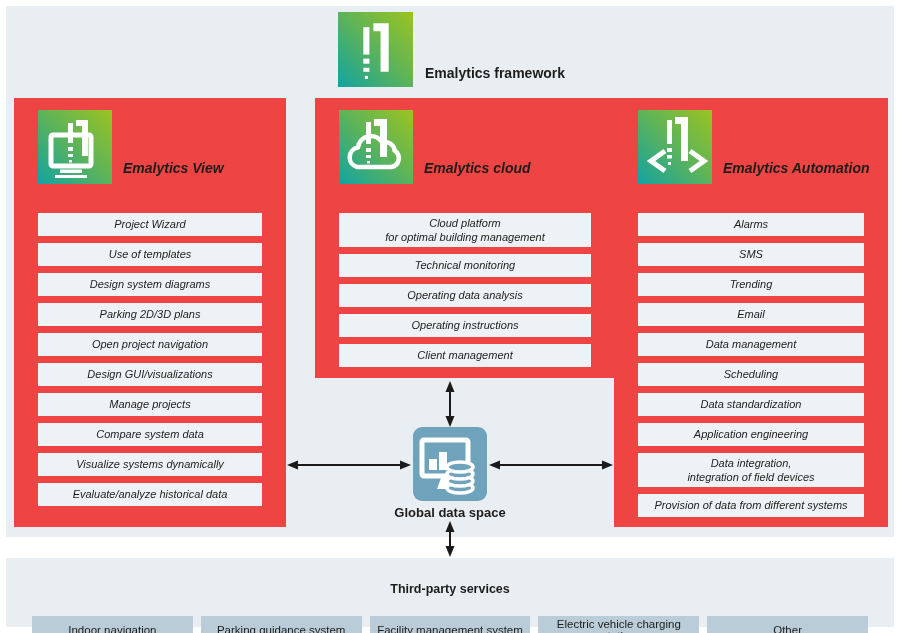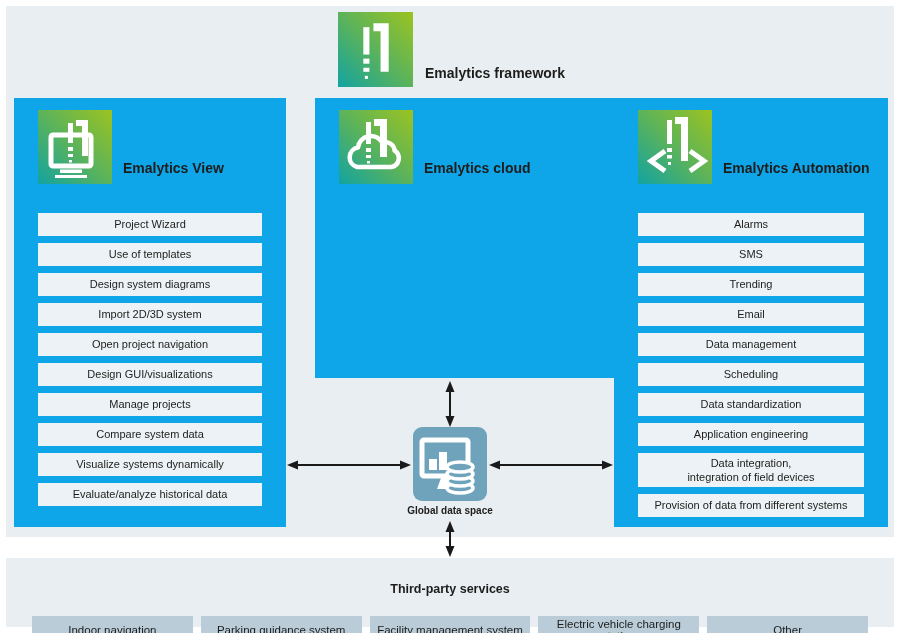--- a/index.html
+++ b/index.html
@@ -6,38 +6,38 @@
   html,body { width:900px; height:633px; }
   body { background:#ffffff; font-family:"Liberation Sans",sans-serif; color:#1d1d1b; }
   .page { position:relative; width:900px; height:633px; background:#ffffff; overflow:hidden;border-radius:22px; }
 
   .main-panel { position:absolute; left:6px; top:6px; width:888px; height:531px; background:#e9eef2; }
 
   .fw-header { position:absolute; left:338px; top:12px; display:flex; align-items:flex-end; }
   .fw-header .app-icon { width:75px; height:75px; }
   .fw-header .hdr-label { margin:0 0 6px 12px; font-size:14px; font-weight:bold; white-space:nowrap; }
 
-  .col-panel { position:absolute; top:98px; background:#0ea5e9; }
+  .col-panel { position:absolute; top:98px; background:#ef4444;font-style:italic; }
   .col-left  { left:14px;  width:272px; height:429px; }
   .col-mid   { left:315px; width:300px; height:280px; }
   .col-right { left:614px; width:274px; height:429px; }
 
   .col-header { position:absolute; left:24px; top:12px; display:flex; align-items:flex-end; }
   .col-header .app-icon { width:74px; height:74px; }
   .col-header .hdr-label { margin:0 0 8px 11px; font-size:14px; font-weight:bold; white-space:nowrap; }
 
   .items { position:absolute; left:24px; right:24px; top:115px; display:flex; flex-direction:column; gap:7px; }
   .item { background:#edf2f6; min-height:23px; display:flex; align-items:center; justify-content:center;
           text-align:center; font-size:11px; font-weight:500; line-height:1.3; white-space:pre-line; padding:2px 12px; }
   .item.tall { min-height:34px; }
 
   .gds-icon-wrap { position:absolute; left:413px; top:427px; width:74px; height:74px;
                    background:#6fa3bb; border-radius:9px; }
   .gds-label { position:absolute; left:355px; top:505px; width:190px; text-align:center;
-               font-size:10px; font-weight:bold; }
+               font-size:13px; font-weight:bold; }
 
   .arrow { position:absolute; }
   .arrow svg { display:block; }
 
   .tp-strip { position:absolute; left:6px; top:558px; width:888px; height:69px; background:#e9eef2; }
   .tp-title { text-align:center; font-size:12.5px; font-weight:bold; margin-top:24px; }
   .tp-row { display:flex; gap:8px; padding:0 26px; margin-top:20px; }
   .tp-box { flex:1; height:28px; background:#b9ccd8; display:flex; align-items:center; justify-content:center;
             font-size:11.5px; font-weight:500; text-align:center; }
 </style>
@@ -90,21 +90,21 @@
           <rect x="31" y="50" width="3" height="2.5"></rect>
           <path d="M38,10 h12 v36 h-6 v-30 h-6 z"></path>
         </g>
       </svg>
       <span class="hdr-label">Emalytics View</span>
     </div>
     <div class="items">
       <div class="item">Project Wizard</div>
       <div class="item">Use of templates</div>
       <div class="item">Design system diagrams</div>
-      <div class="item">Import 2D/3D system</div>
+      <div class="item">Parking 2D/3D plans</div>
       <div class="item">Open project navigation</div>
       <div class="item">Design GUI/visualizations</div>
       <div class="item">Manage projects</div>
       <div class="item">Compare system data</div>
       <div class="item">Visualize systems dynamically</div>
       <div class="item">Evaluate/analyze historical data</div>
     </div>
   </div>
 
   <div class="col-panel col-mid">
@@ -121,20 +121,28 @@
         <g fill="#fff">
           <rect x="27" y="12" width="5" height="22"></rect>
           <rect x="27" y="38" width="5" height="4"></rect>
           <rect x="27" y="45" width="5" height="3"></rect>
           <rect x="28" y="51" width="3" height="2.5"></rect>
           <path d="M35,9 h13 v38 h-7 v-31 h-6 z"></path>
         </g>
         <path d="M18,57 a10,10 0 0 1 1,-19.5 a13,13 0 0 1 24.5,-4.5 a8.5,8.5 0 0 1 12,7.5 a9,9 0 0 1 -3,16.5 z" fill="none" stroke="#fff" stroke-width="4.5" stroke-linejoin="round"></path>
       </svg>
       <span class="hdr-label">Emalytics cloud</span>
+    </div>
+    <div class="items">
+      <div class="item tall">Cloud platform
+for optimal building management</div>
+      <div class="item">Technical monitoring</div>
+      <div class="item">Operating data analysis</div>
+      <div class="item">Operating instructions</div>
+      <div class="item">Client management</div>
     </div>
   </div>
 
   <div class="col-panel col-right">
     <div class="col-header">
       <svg class="app-icon" viewBox="0 0 74 74">
         <defs>
           <linearGradient id="g-auto" x1="0" y1="1" x2="1" y2="0">
             <stop offset="0" stop-color="#12a3a1"></stop>
               <stop offset="0.5" stop-color="#5cb35a"></stop>

